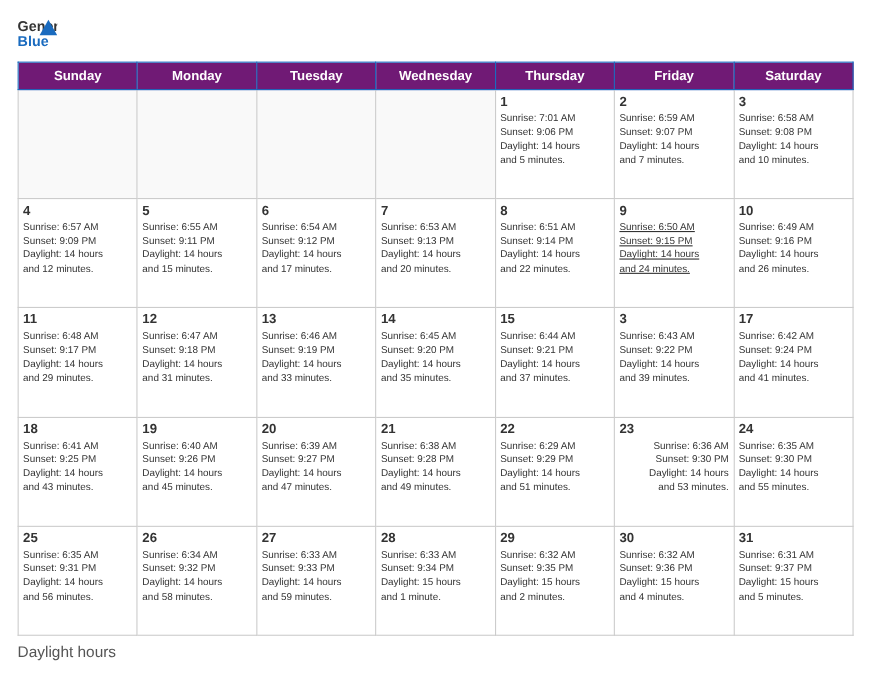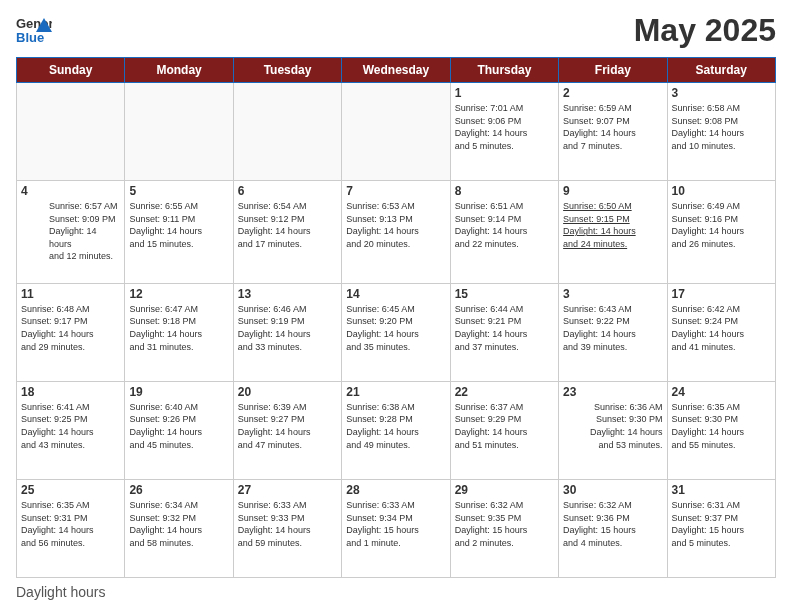--- a/index.html
+++ b/index.html
@@ -41,21 +41,21 @@
       color: #555;
     }
     .calendar {
       flex: 1;
       border: 1px solid #ccc;
       border-collapse: collapse;
       width: 100%;
       table-layout: fixed;
     }
     .calendar th {
-      background-color: #7f1d1d;
+      background-color: #701a75;
       color: #fff;
       font-size: 12px;
       font-weight: bold;
       padding: 5px 4px;
       text-align: center;
       border: 1px solid #1a6bbf;
     }
     .calendar td {
       border: 1px solid #ccc;
       vertical-align: top;
@@ -91,21 +91,20 @@
 <div class="page">
   <div class="header">
     <div class="logo">
       <svg width="36" height="36" viewBox="0 0 36 36">
         <text x="0" y="16" font-size="13" font-weight="bold" fill="#333" font-family="Arial">General</text>
         <text x="0" y="30" font-size="13" font-weight="bold" fill="#1a6bbf" font-family="Arial">Blue</text>
         <polygon points="28,6 36,20 20,20" fill="#1a6bbf"></polygon>
       </svg>
     </div>
     <div class="title-block">
-      <div class="month-title">May 2025</div>
     </div>
   </div>
 
   <table class="calendar">
     <thead>
       <tr>
       <th>Sunday</th>
           <th>Monday</th>
           <th>Tuesday</th>
           <th>Wednesday</th>
@@ -138,21 +137,21 @@
             <span class="day-num">3</span>
             <div class="day-info" style="white-space: pre-line;">Sunrise: 6:58 AM
 Sunset: 9:08 PM
 Daylight: 14 hours
 and 10 minutes.</div>
           </td>
         </tr>
         <tr>
           <td>
             <span class="day-num">4</span>
-            <div class="day-info" style="white-space: pre-line; margin-left: 28px;">Sunrise: 6:57 AM
+            <div class="day-info" style="white-space: pre-line;">Sunrise: 6:57 AM
 Sunset: 9:09 PM
 Daylight: 14 hours
 and 12 minutes.</div>
           </td>
           <td>
             <span class="day-num">5</span>
             <div class="day-info" style="white-space: pre-line;">Sunrise: 6:55 AM
 Sunset: 9:11 PM
 Daylight: 14 hours
 and 15 minutes.</div>
@@ -268,21 +267,21 @@
           </td>
           <td>
             <span class="day-num">21</span>
             <div class="day-info" style="white-space: pre-line;">Sunrise: 6:38 AM
 Sunset: 9:28 PM
 Daylight: 14 hours
 and 49 minutes.</div>
           </td>
           <td>
             <span class="day-num">22</span>
-            <div class="day-info" style="white-space: pre-line;">Sunrise: 6:37 AM
+            <div class="day-info" style="white-space: pre-line;">Sunrise: 6:29 AM
 Sunset: 9:29 PM
 Daylight: 14 hours
 and 51 minutes.</div>
           </td>
           <td>
             <span class="day-num">23</span>
             <div class="day-info" style="white-space: pre-line; text-align: right;">Sunrise: 6:36 AM
 Sunset: 9:30 PM
 Daylight: 14 hours
 and 53 minutes.</div>

